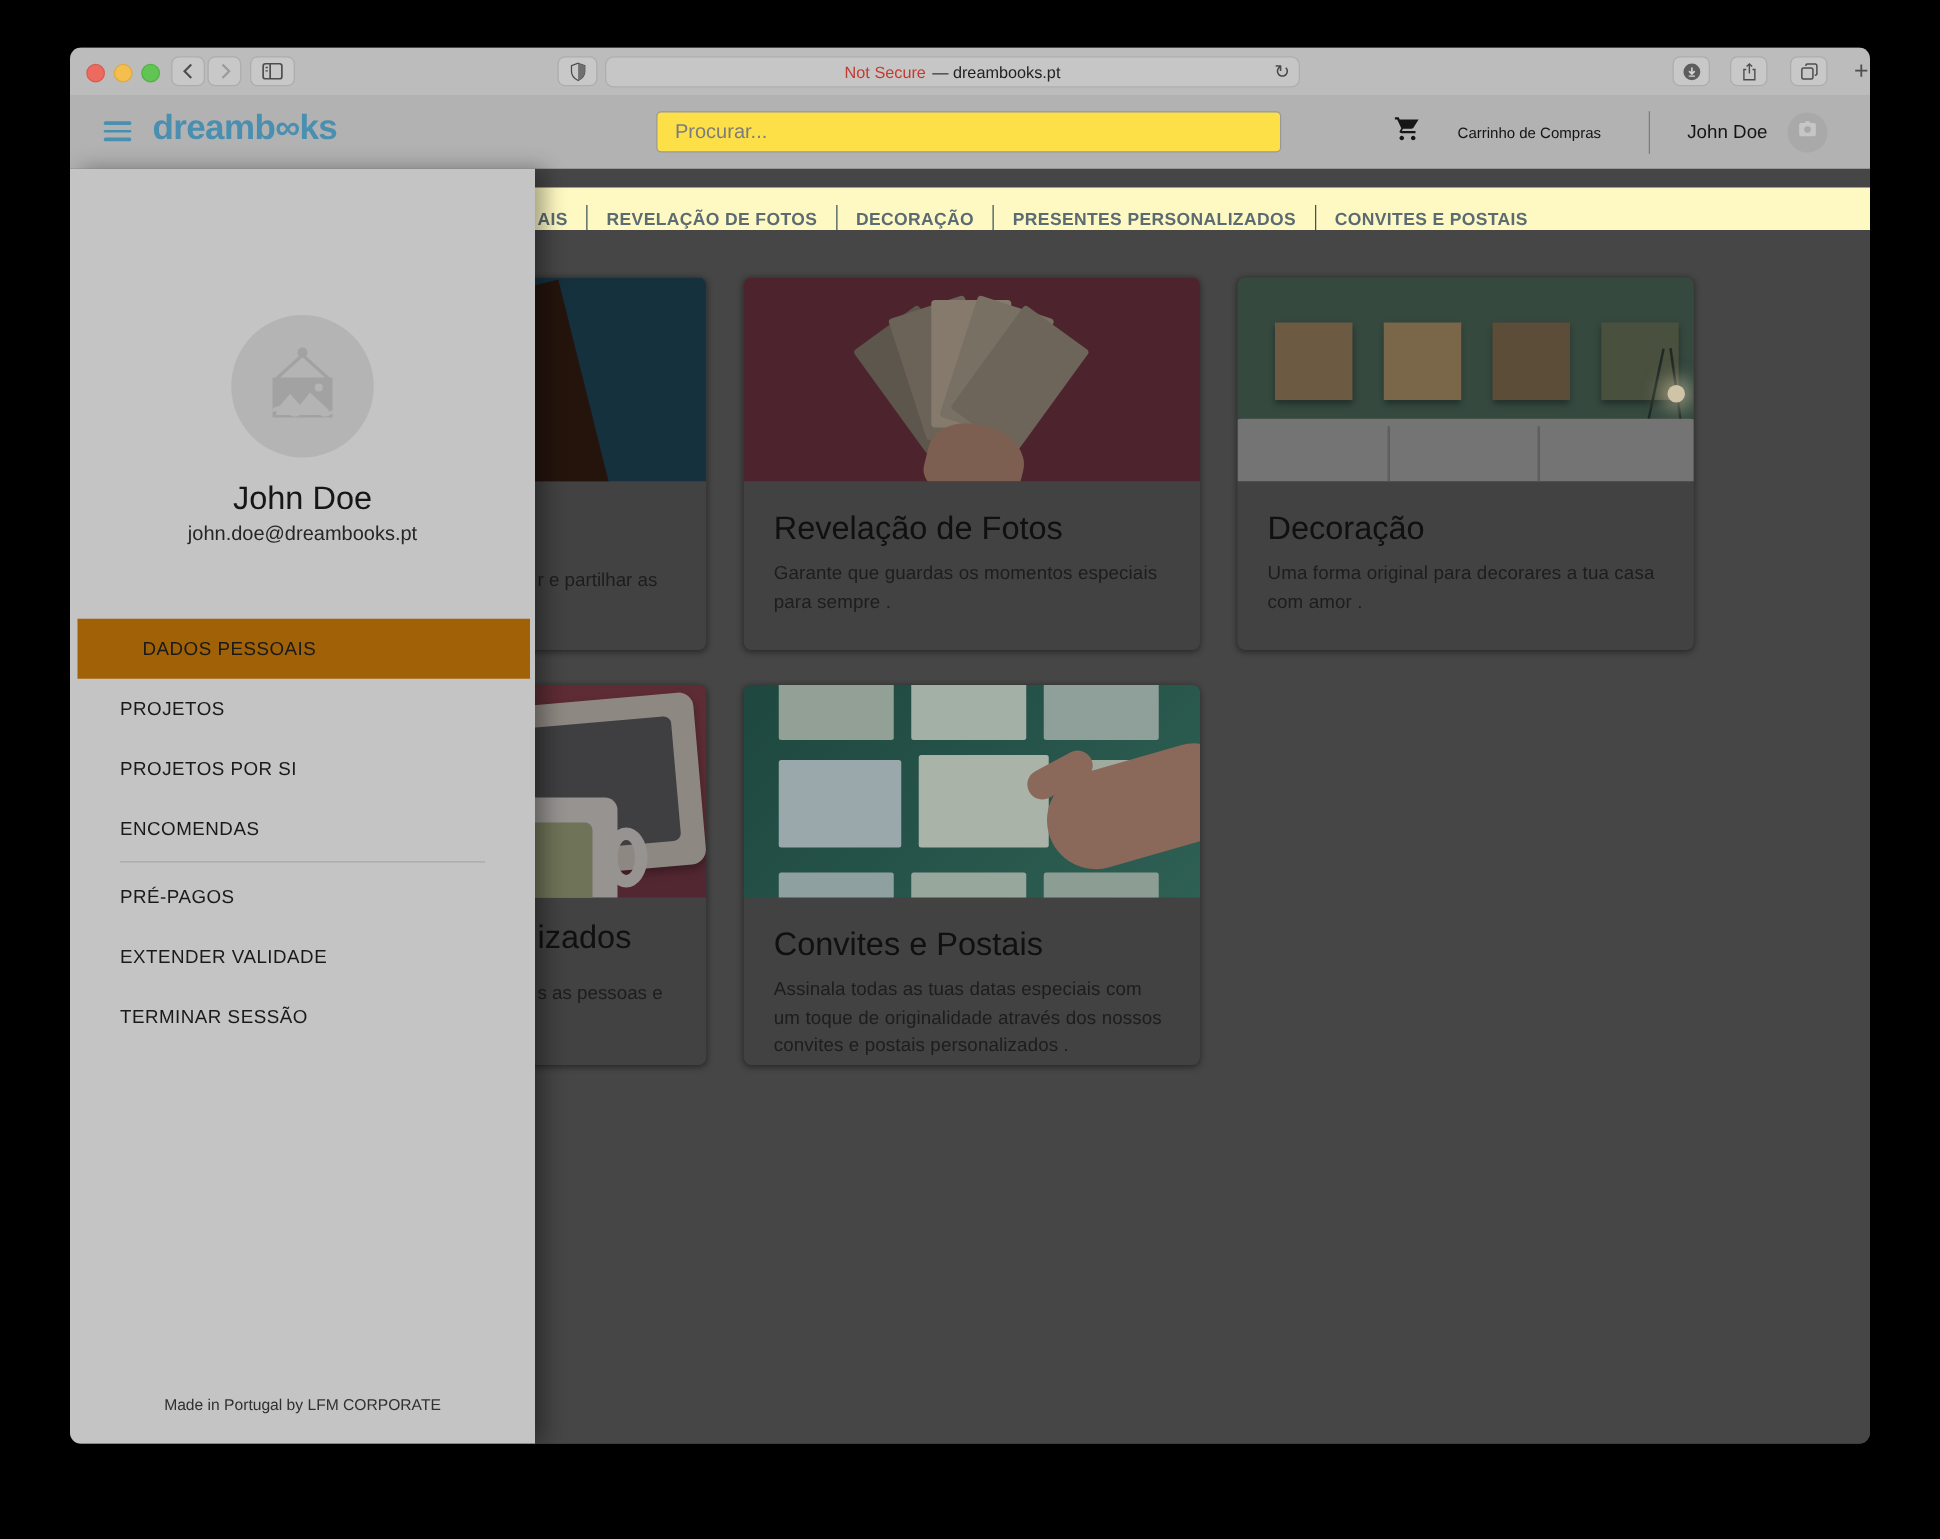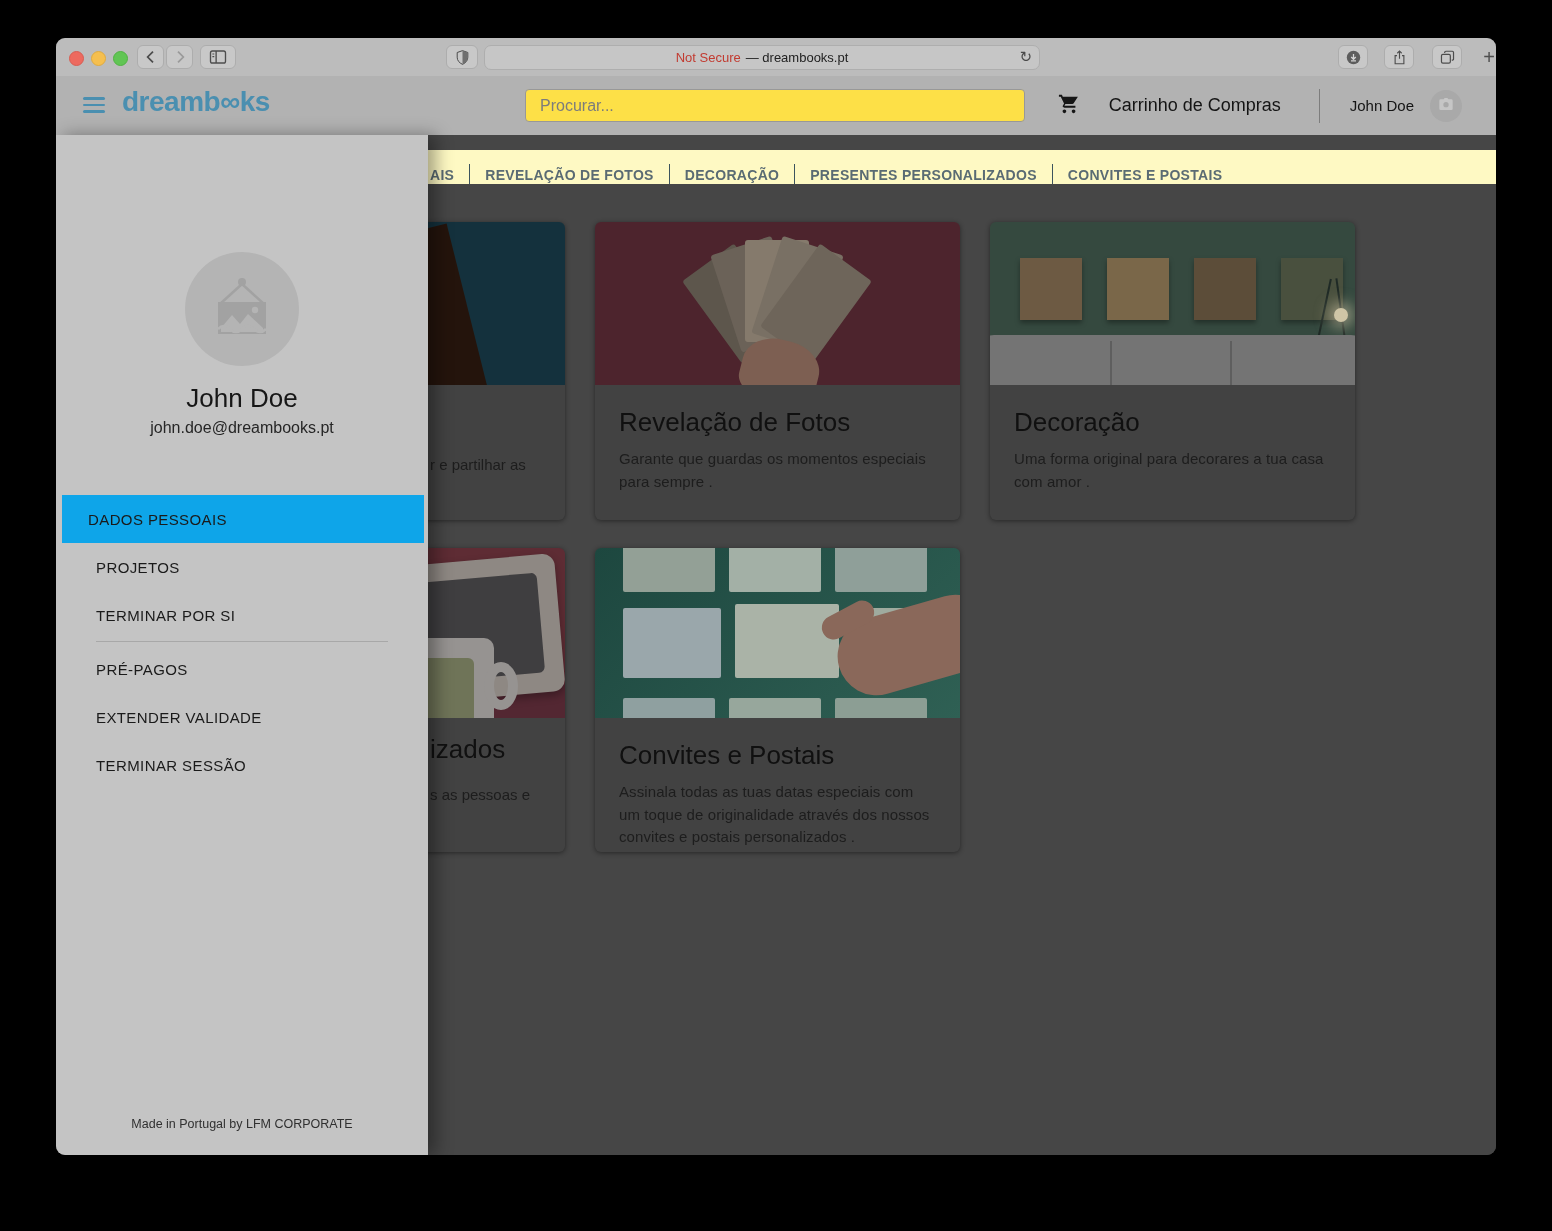--- a/index.html
+++ b/index.html
@@ -30,21 +30,21 @@
   .site-header{position:absolute;left:0;top:38px;width:100%;height:59px;background:#b2b2b2;}
   .hamburger{position:absolute;left:27px;top:21px;width:22px;height:16px;cursor:pointer;}
   .hamburger div{height:2.6px;background:#4a8fb0;border-radius:2px;margin-bottom:4px;}
   .logo{position:absolute;left:66px;top:10px;font-size:28px;font-weight:700;color:#4a8fb0;letter-spacing:-0.5px;}
   .logo .inf{font-weight:700;}
   .search{position:absolute;left:469px;top:13px;width:500px;height:33px;background:#fde047;border:1px solid #989898;border-radius:4px;box-sizing:border-box;padding:0 14px;font-size:16px;color:#333;outline:none;font-family:"Liberation Sans","DejaVu Sans",sans-serif;}
   .search::placeholder{color:#7c7c7c;opacity:1;}
   .hdr-right{position:absolute;right:34px;top:0;height:100%;display:flex;align-items:center;}
   .cart{display:flex;align-items:center;cursor:pointer;}
   .cart svg{margin-right:8px;}
-  .hdr-label{font-size:18px;color:#141414;margin-left:21px;}
+  .hdr-label{font-size:12px;color:#141414;margin-left:21px;}
   .hdr-divider{width:1px;height:34px;background:#7d7d7d;margin:0 30px 0 38px;}
   .hdr-user{font-size:15px;color:#141414;cursor:pointer;}
   .hdr-avatar{width:32px;height:32px;border-radius:50%;background:#a9a9a9;margin-left:16px;display:flex;align-items:center;justify-content:center;cursor:pointer;}
 
   
   .nav{position:absolute;left:0;top:97px;width:100%;height:49px;background:#fef9c3;display:flex;align-items:center;padding-left:374px;box-sizing:border-box;margin-top:15px;}
   .nav-item{font-size:14px;font-weight:700;color:#5a6b73;letter-spacing:.3px;padding:0 15px;white-space:nowrap;cursor:pointer;}
   .nav-item:first-child{padding-left:0;}
   .nav-sep{width:1px;height:22px;background:#3c545d;}
 
@@ -97,21 +97,21 @@
   .c5 .hand2{right:-36px;top:58px;width:160px;height:78px;background:#8a685a;border-radius:44px;transform:rotate(-16deg);}
   .c5 .finger{right:84px;top:60px;width:56px;height:24px;background:#8a685a;border-radius:12px;transform:rotate(-28deg);}
 
   
   .drawer{position:absolute;left:0;top:97px;width:372px;bottom:0;background:#c4c4c4;z-index:10;box-shadow:8px 0 16px rgba(0,0,0,.35);}
   .d-avatar{position:absolute;left:129px;top:117px;width:114px;height:114px;border-radius:50%;background:#b4b4b4;display:flex;align-items:center;justify-content:center;}
   .d-name{position:absolute;left:0;top:248px;width:100%;text-align:center;font-size:26px;color:#161616;}
   .d-email{position:absolute;left:0;top:284px;width:100%;text-align:center;font-size:16px;color:#262626;}
   .menu{position:absolute;left:0;top:360px;width:100%;}
   .m-item{height:48px;display:flex;align-items:center;padding-left:40px;font-size:15px;color:#1a1a1a;letter-spacing:.4px;cursor:pointer;}
-  .m-item.selected{background:#0ea5e9;margin-left:6px;margin-right:4px;padding-left:26px;text-align:center;}
+  .m-item.selected{background:#a16207;margin-left:6px;margin-right:4px;padding-left:52px;text-align:center;}
   .m-divider{border:0;border-top:1px solid #a8a8a8;margin:2px 40px 3px;}
   .d-footer{position:absolute;left:0;bottom:24px;width:100%;text-align:center;font-size:12.5px;color:#303030;}
 </style>
 </head>
 <body>
 
 <div class="canvas">
   <div class="window">
 
     <div class="chrome">
@@ -314,21 +314,22 @@
             <path d="M10 53c4-4 8-4 12 0s8 4 12 0 8-4 12 0 8 4 12 0" stroke="#b4b4b4" stroke-width="2.5" fill="none"></path>
           </svg>
         </span>
       </div>
       <div class="d-name">John Doe</div>
       <div class="d-email">john.doe@dreambooks.pt</div>
 
       <div class="menu">
         <div class="m-item selected">DADOS PESSOAIS</div>
         <div class="m-item">PROJETOS</div>
-        <div class="m-item">TERMINAR POR SI</div>
+        <div class="m-item">PROJETOS POR SI</div>
+        <div class="m-item">ENCOMENDAS</div>
         <hr class="m-divider">
         <div class="m-item">PRÉ-PAGOS</div>
         <div class="m-item">EXTENDER VALIDADE</div>
         <div class="m-item">TERMINAR SESSÃO</div>
       </div>
 
       <div class="d-footer">Made in Portugal by LFM CORPORATE</div>
     </div>
 
   </div>

